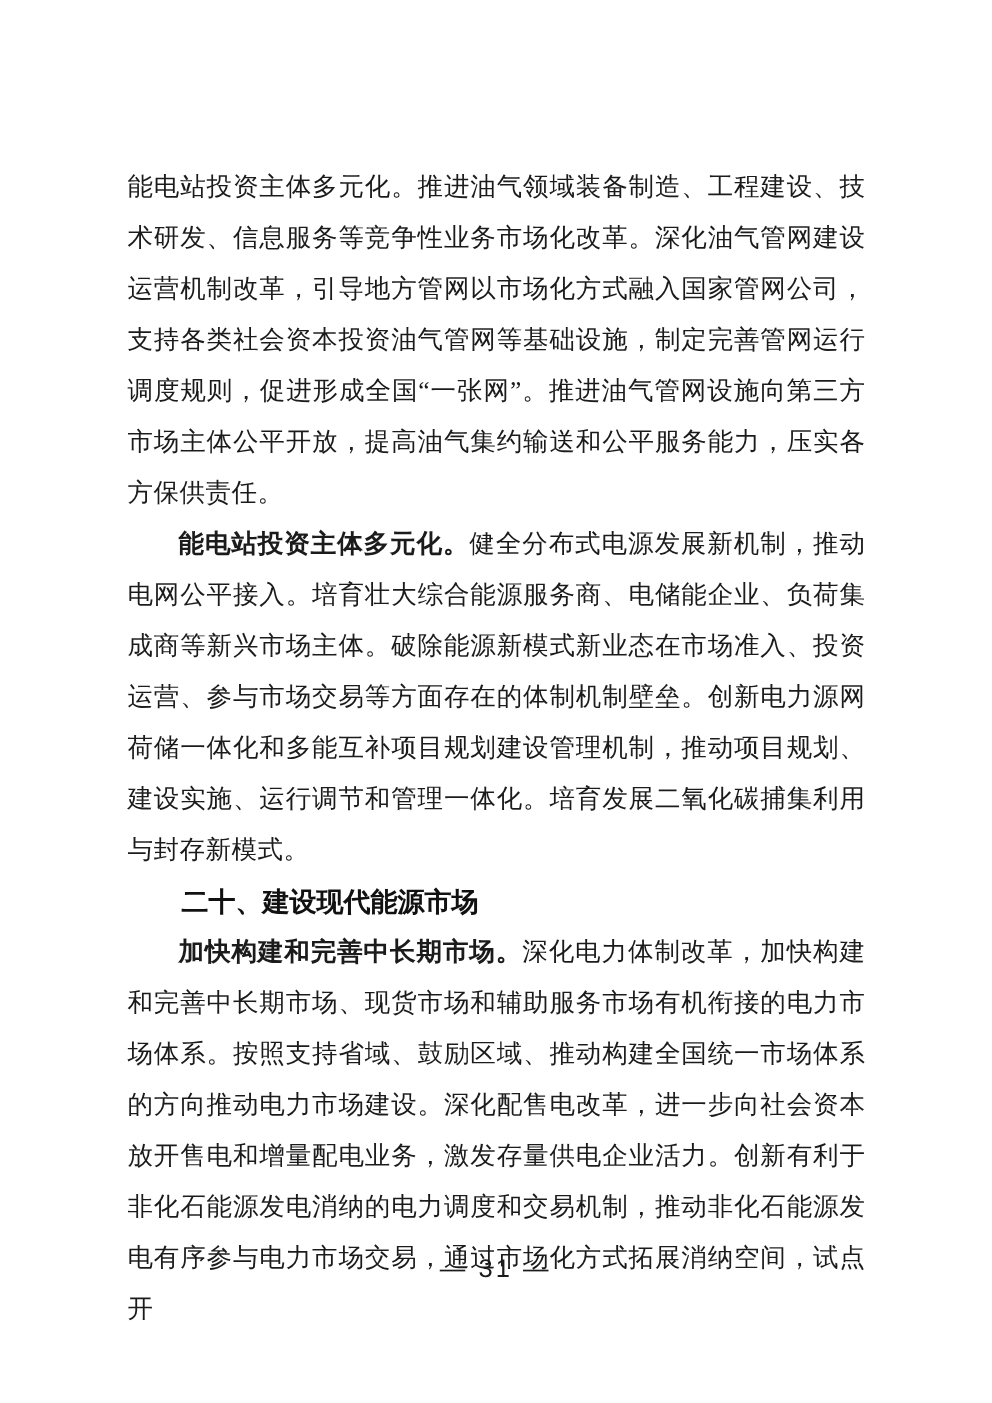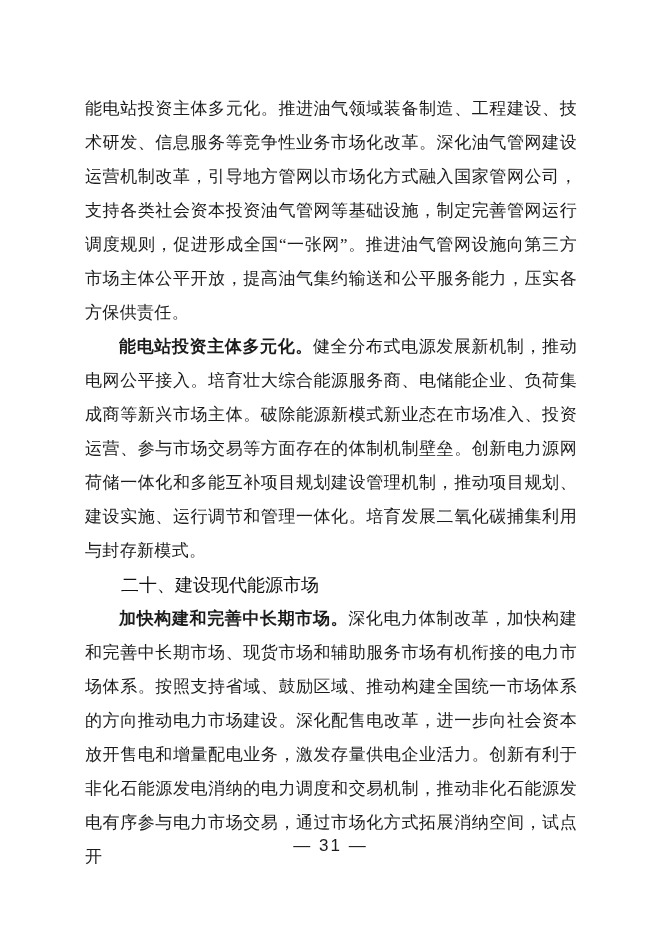--- a/index.html
+++ b/index.html
@@ -11,21 +11,21 @@
     position: relative;
     width: 661px;
     height: 935px;
     background: #ffffff;
     overflow: hidden;
     color: #1b1b1b;
   }
   .content {
     position: absolute;
     left: 85px;
-    top: 92px;
+    top: 108px;
     width: 492px;
   }
   .body-para {
     margin: 0;
     font-family: "Liberation Serif", "DejaVu Serif", serif;
     font-size: 17px;
     line-height: 34px;
     text-align: justify;
     text-justify: inter-character;
     letter-spacing: 0.02em;
@@ -33,21 +33,21 @@
   }
   .body-para.indent {
     text-indent: 2em;
   }
   .lead {
     font-weight: 700;
   }
   .section-heading {
     margin: 0;
     font-family: "Liberation Sans", "DejaVu Sans", sans-serif;
-    font-weight: 400;
+    font-weight: 700;
     font-size: 18px;
     line-height: 34px;
     text-indent: 2em;
     color: #111111;
   }
   .footer {
     position: absolute;
     left: 0;
     top: 836px;
     width: 100%;

